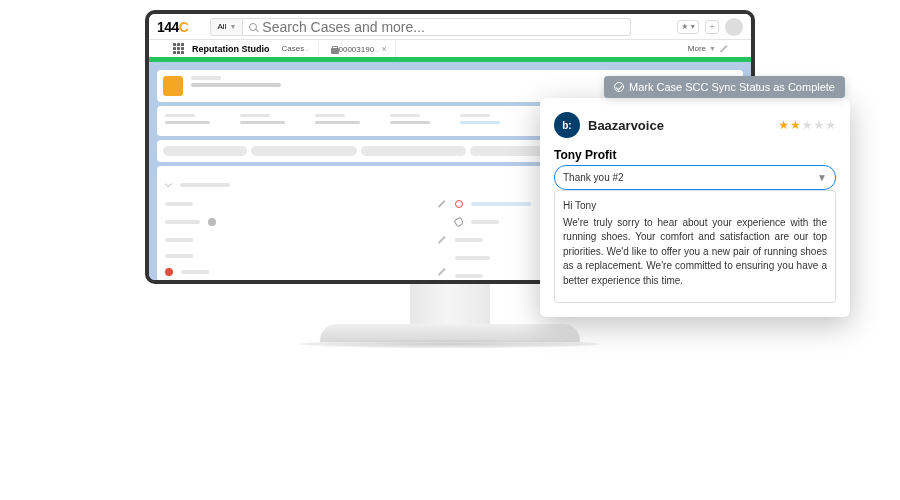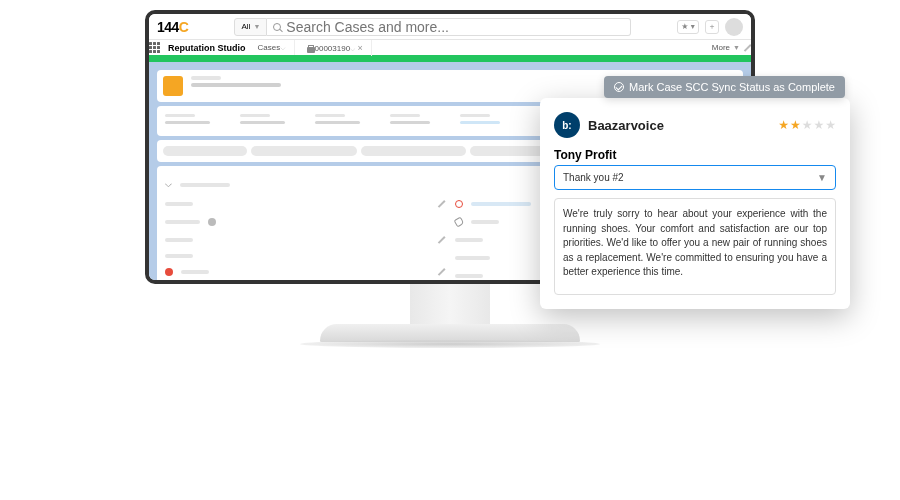--- a/index.html
+++ b/index.html
@@ -6,32 +6,32 @@
 body{width:900px;height:500px;background:#fff;position:relative;overflow:hidden}
 .monitor{position:absolute;left:145px;top:10px;width:610px;height:430px}
 .screen{width:610px;height:274px;border:4px solid #333;border-radius:10px;background:#fff;overflow:hidden;position:relative}
 .stand-neck{width:80px;height:40px;background:linear-gradient(90deg,#e8e8e8,#f5f5f5,#e8e8e8);margin:0 auto}
 .stand-base{width:260px;height:18px;background:linear-gradient(180deg,#f0f0f0,#d8d8d8);margin:0 auto;border-radius:100px 100px 8px 8px}
 .stand-shadow{width:300px;height:8px;background:radial-gradient(ellipse,#ccc,transparent);margin:-2px auto 0;border-radius:50%}
 
 .topbar{height:26px;background:#fff;border-bottom:1px solid #e5e5e5;display:flex;align-items:center;padding:0 8px;gap:6px}
 .logo{font-weight:900;font-size:14px;letter-spacing:-0.5px}
 .logo .c{color:#f5a623}
-.search-wrap{flex:1;display:flex;margin-left:40px;margin-right:40px}
+.search-wrap{flex:1;display:flex;margin-left:16px;margin-right:40px}
 .search-all{font-size:8px;padding:2px 6px;border:1px solid #ddd;border-radius:3px 0 0 3px;background:#f8f8f8;display:flex;align-items:center;gap:3px}
 .search-box{flex:1;border:1px solid #ddd;border-left:none;border-radius:0 3px 3px 0;display:flex;align-items:center;padding:0 6px;gap:5px}
 .search-ic{width:8px;height:8px;border:1.2px solid #999;border-radius:50%;position:relative}
 .search-ic::after{content:"";position:absolute;width:4px;height:1.2px;background:#999;transform:rotate(45deg);bottom:-2px;right:-3px}
 .search-input{border:none;font-size:14px;color:#999;flex:1;outline:none}
 .top-actions{display:flex;gap:6px;align-items:center}
 .star-btn{width:22px;height:14px;border:1px solid #ddd;border-radius:3px;display:flex;align-items:center;justify-content:center;font-size:8px;color:#888}
 .sq-btn{width:14px;height:14px;border:1px solid #ddd;border-radius:3px;display:flex;align-items:center;justify-content:center;font-size:8px;color:#888}
 .avatar{width:18px;height:18px;border-radius:50%;background:#ddd}
 
-.navbar{height:22px;background:#fff;border-bottom:7px solid #22c55e;display:flex;align-items:center;padding:0 0;gap:4px}
+.navbar{height:22px;background:#fff;border-bottom:5px solid #22c55e;display:flex;align-items:center;padding:0 24px;gap:4px}
 .apps-ic{display:grid;grid-template-columns:repeat(3,3px);grid-template-rows:repeat(3,3px);gap:1px}
 .apps-ic span{background:#666;border-radius:0.5px}
 .nav-title{font-size:9px;font-weight:700;margin-left:4px}
 .nav-tab{font-size:8px;padding:3px 8px;border-right:1px solid #eee;display:flex;align-items:flex-end;color:#555}
 .case-ic{width:8px;height:6px;background:#888;border-radius:1px;position:relative}
 .case-ic::before{content:"";position:absolute;width:4px;height:2px;border:1px solid #888;border-bottom:none;top:-2px;left:1px;border-radius:1px 1px 0 0}
 .chev{font-size:7px;color:#999}
 .x-ic{font-size:9px;color:#999;margin-left:2px}
 .nav-more{margin-left:auto;font-size:8px;color:#555;display:flex;align-items:center;gap:3px}
 
@@ -60,21 +60,21 @@
 
 .review-card{position:absolute;right:50px;top:98px;width:310px;background:#fff;border-radius:6px;box-shadow:0 8px 30px rgba(0,0,0,0.25);padding:14px;z-index:9}
 .rc-head{display:flex;align-items:center;gap:8px;margin-bottom:10px}
 .bv-logo{width:26px;height:26px;background:#003f6b;border-radius:50%;display:flex;align-items:center;justify-content:center;color:#fff;font-size:10px;font-weight:700}
 .bv-name{font-size:13px;font-weight:700;color:#222}
 .stars{margin-left:auto;display:flex;gap:1px}
 .star{font-size:12px;color:#ddd}
 .star.on{color:#f5a623}
 .reviewer{font-size:12px;font-weight:700;margin-bottom:3px}
 .review-text{font-size:10px;color:#333;line-height:1.45;text-align:justify;margin-bottom:10px}
-.template-sel{border:1.5px solid #1589ee;border-radius:4px;padding:6px 8px;display:flex;justify-content:space-between;align-items:flex-start;font-size:10px;margin-bottom:8px;color:#333}
+.template-sel{border:1.5px solid #1589ee;border-radius:12px;padding:6px 8px;display:flex;justify-content:space-between;align-items:flex-start;font-size:10px;color:#333}
 .sel-chev{color:#888;font-size:10px}
 .response-box{border:1px solid #ddd;border-radius:4px;padding:8px;font-size:10px;color:#333;line-height:1.45}
 .resp-greeting{margin-bottom:2px}
 .resp-body{text-align:justify;margin-bottom:6px}
 </style>
 </head>
 <body>
 
 <div class="monitor">
   <div class="screen">
@@ -244,15 +244,16 @@
       <span class="star">★</span>
       <span class="star">★</span>
     </div>
   </div>
   <div class="reviewer">Tony Profit</div>
   <div class="template-sel">
     <span>Thank you #2</span>
     <span class="sel-chev">▼</span>
   </div>
   <div class="response-box">
+    <div class="resp-greeting">Hi Tony</div>
     <div class="resp-body">We're truly sorry to hear about your experience with the running shoes. Your comfort and satisfaction are our top priorities. We'd like to offer you a new pair of running shoes as a replacement. We're committed to ensuring you have a better experience this time.</div>
   </div>
 </div>
 
 </body></html>

